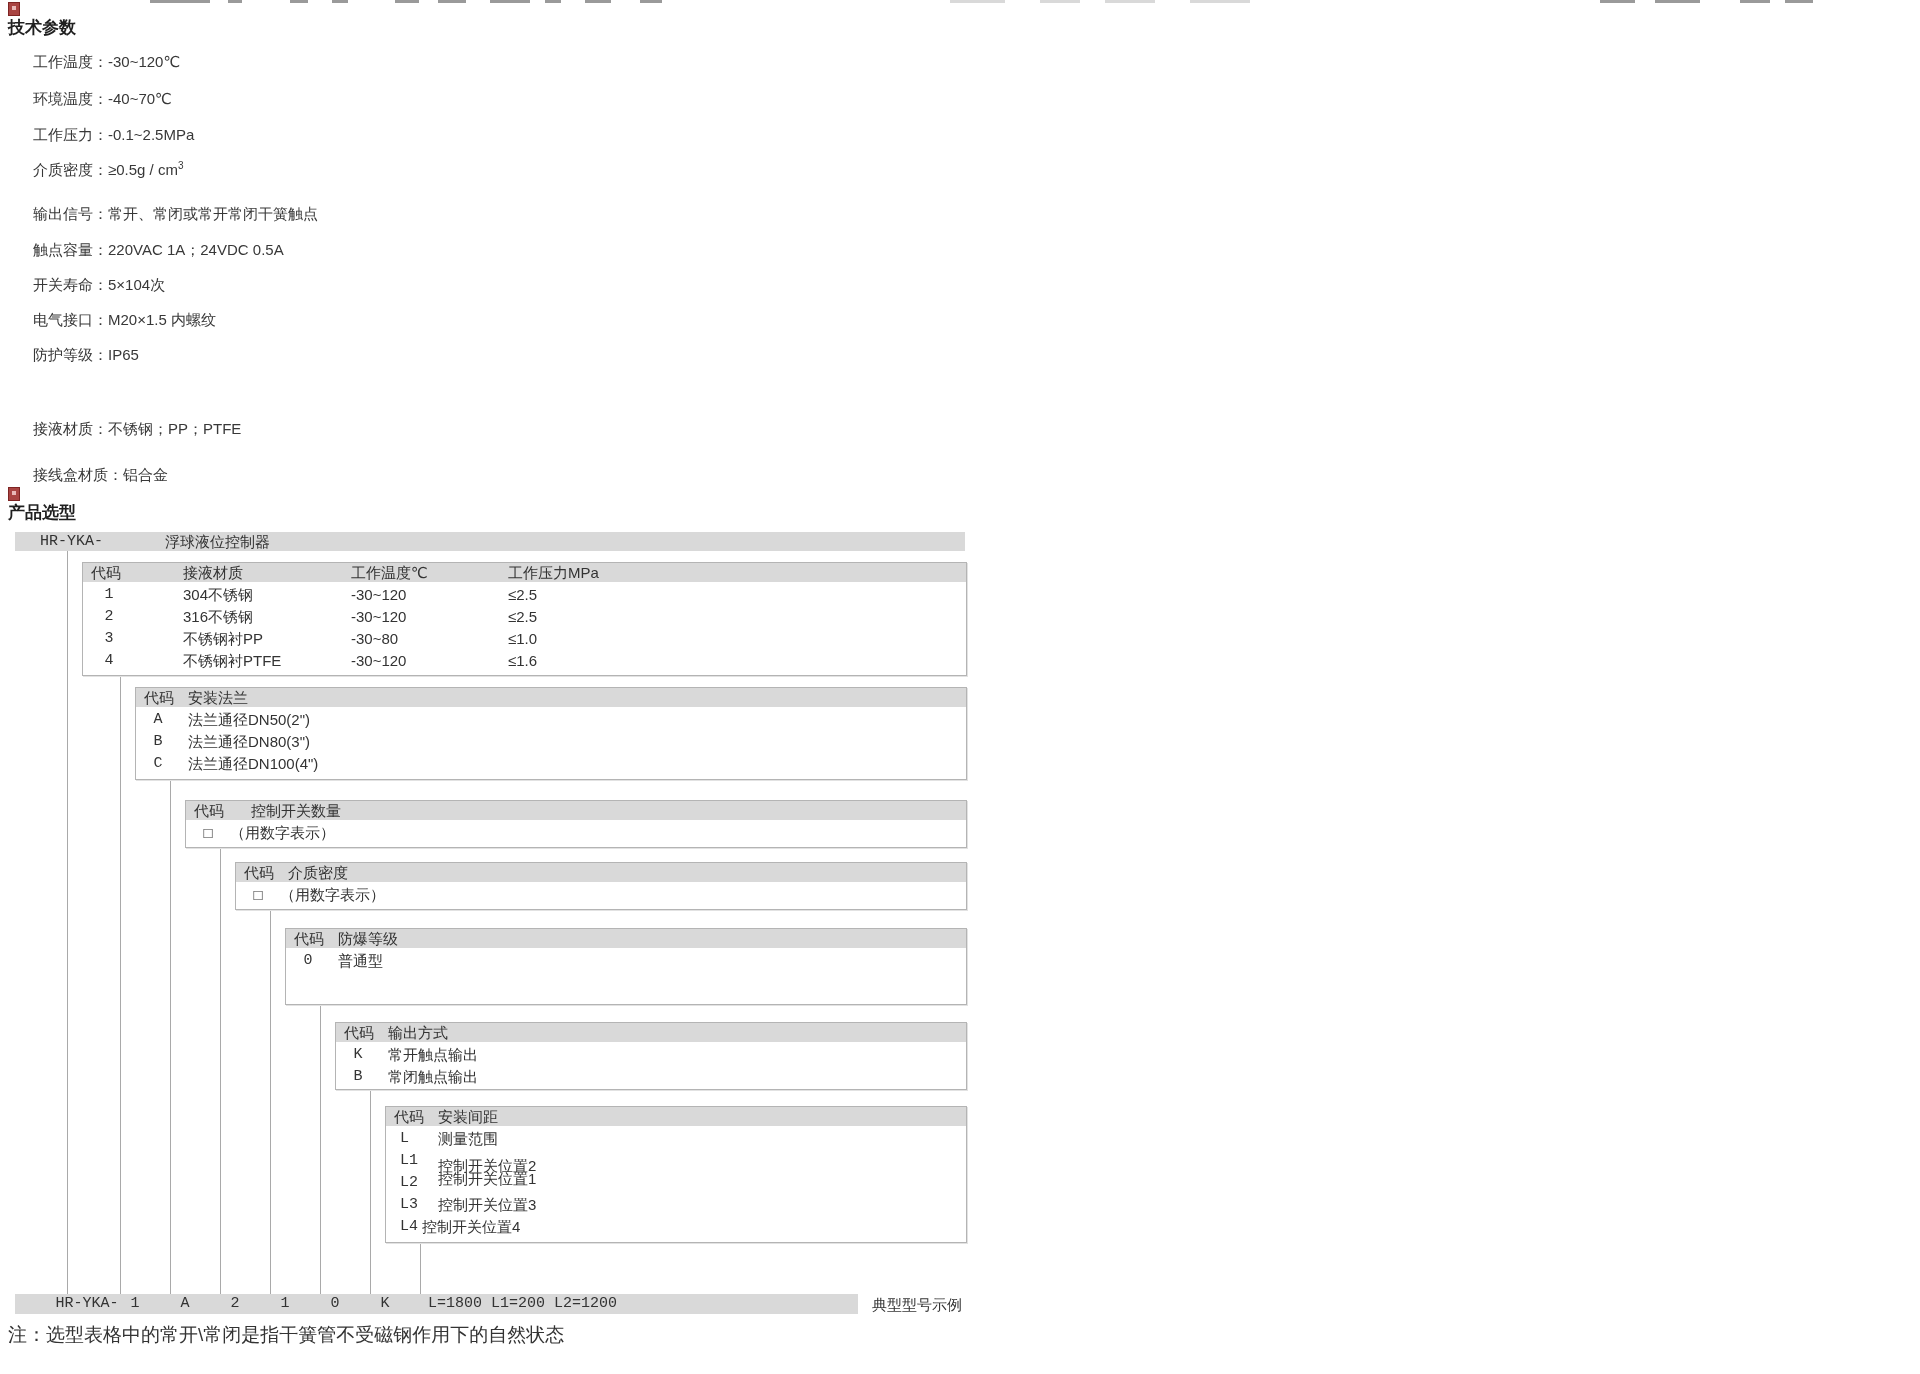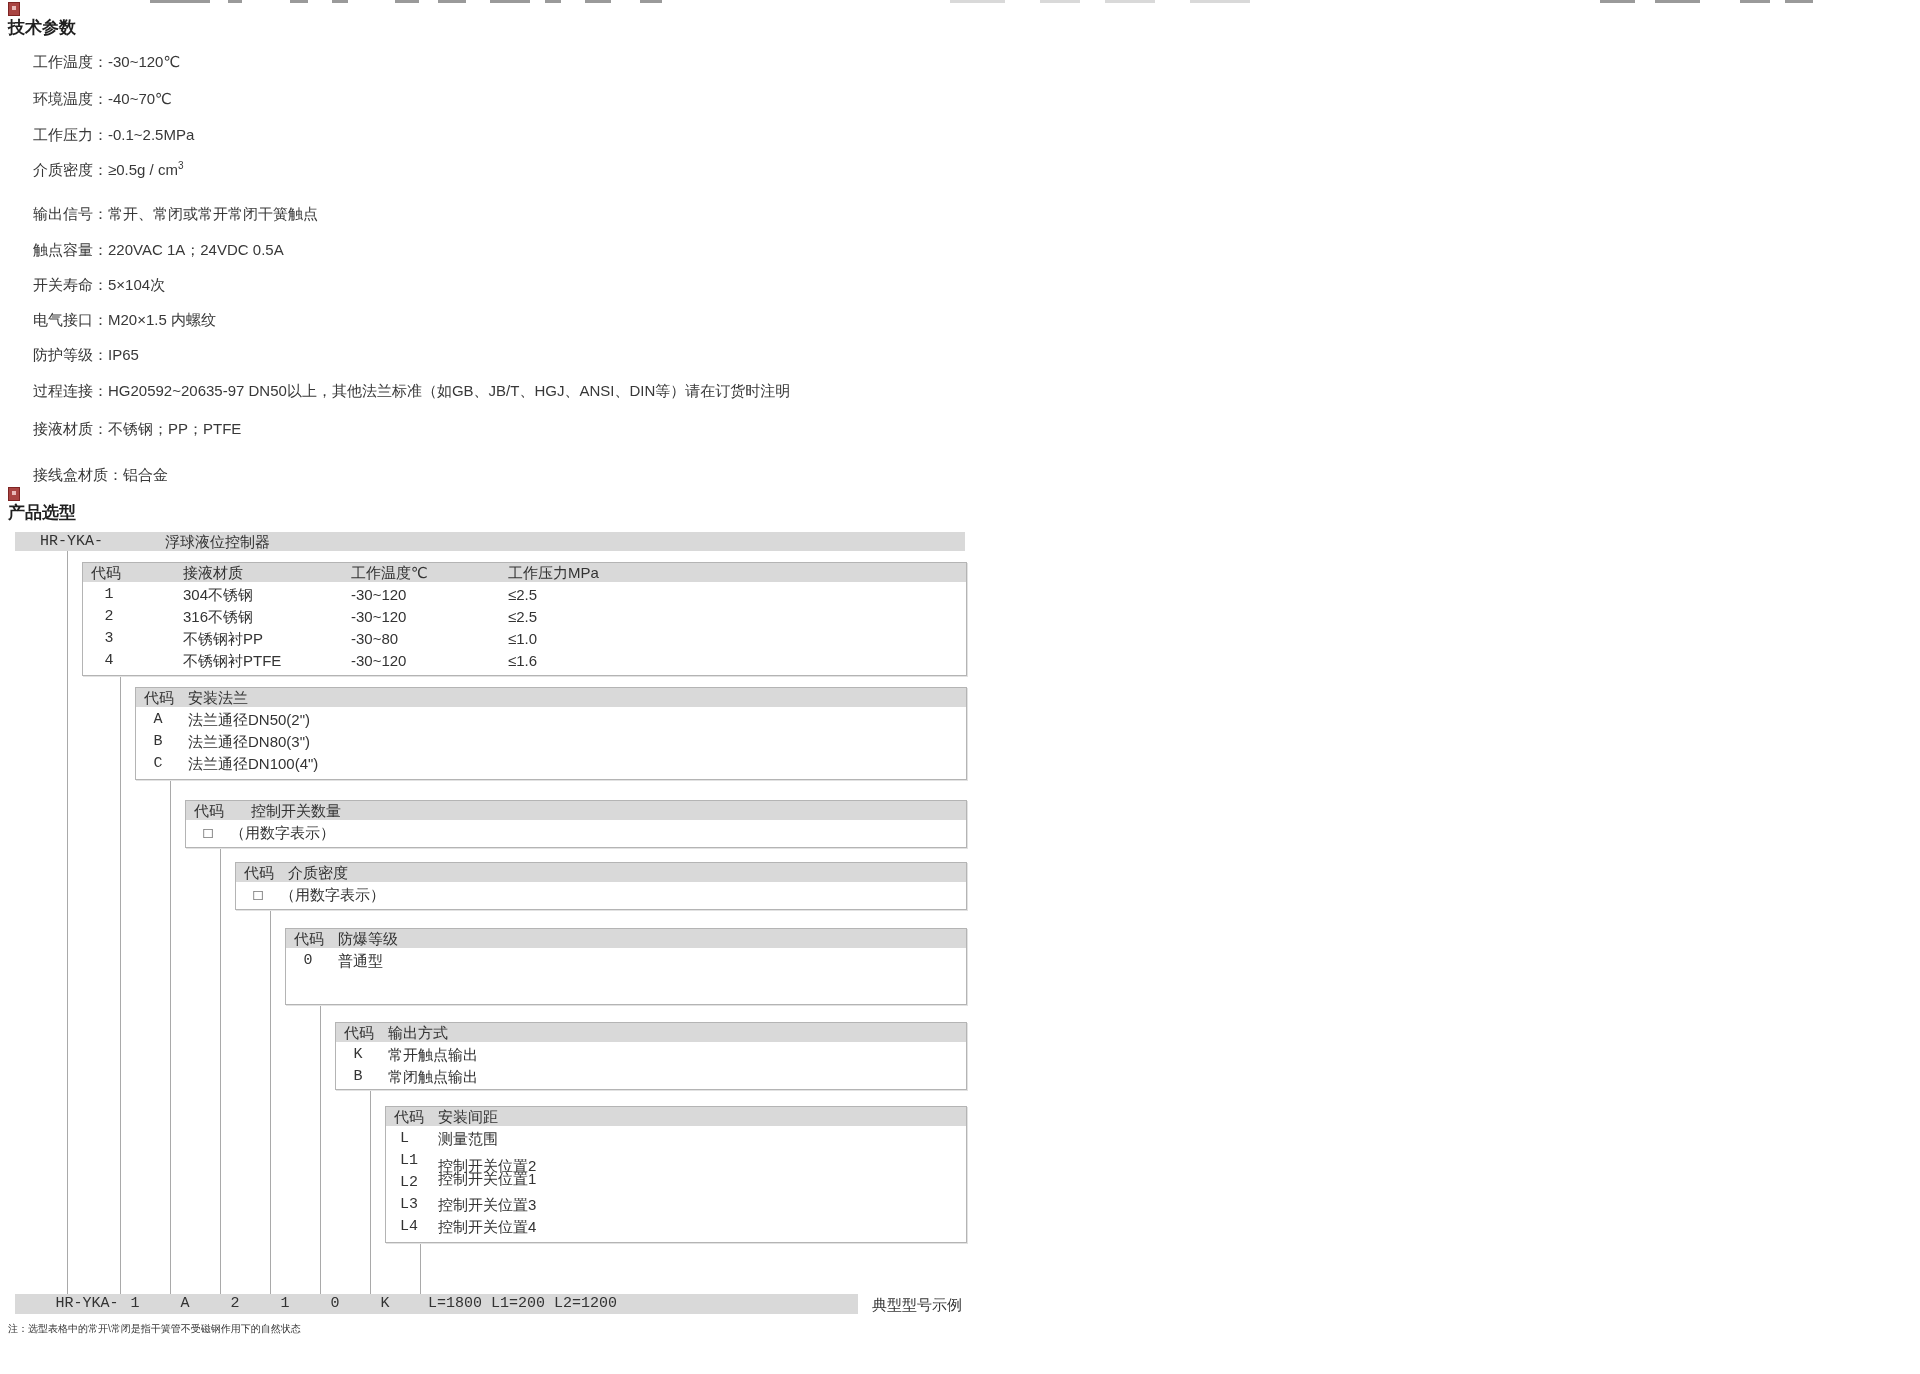--- a/index.html
+++ b/index.html
@@ -22,21 +22,21 @@
   .vline{position:absolute;width:1px;background:#a9a9a9;}
 
   .selbox{position:absolute;background:#ffffff;border:1px solid #b4b4b4;box-sizing:border-box;box-shadow:1px 1px 0 #e2e2e2;}
   .selhdr{position:absolute;left:0;right:0;top:0;height:19px;background:#d9d9d9;}
   .cell{position:absolute;font-size:15px;line-height:19px;white-space:nowrap;color:#333;}
   .rcell{position:absolute;font-size:15px;line-height:22px;white-space:nowrap;color:#333;}
   .ccode{text-align:center;}
 
   .exbar{position:absolute;left:15px;top:1294px;width:843px;height:20px;background:#d9d9d9;}
   .excode{position:absolute;top:0;font-size:15px;line-height:20px;color:#333;transform:translateX(-50%);}
-  .note{position:absolute;left:8px;top:1322px;font-size:10px;color:#333;white-space:nowrap;}
+  .note{position:absolute;left:8px;top:1322px;font-size:19px;color:#333;white-space:nowrap;}
 </style>
 </head>
 <body>
 
 <div class="page">
 
   <div class="remnant" style="left:150px;width:60px"></div>
   <div class="remnant" style="left:228px;width:14px"></div>
   <div class="remnant" style="left:290px;width:18px"></div>
   <div class="remnant" style="left:332px;width:16px"></div>
@@ -62,21 +62,20 @@
 
   <div class="param" style="top:52px"><span>工作温度：-30~120℃</span><sup></sup></div>
   <div class="param" style="top:89px"><span>环境温度：-40~70℃</span><sup></sup></div>
   <div class="param" style="top:125px"><span>工作压力：-0.1~2.5MPa</span><sup></sup></div>
   <div class="param" style="top:160px"><span>介质密度：≥0.5g / cm</span><sup>3</sup></div>
   <div class="param" style="top:204px"><span>输出信号：常开、常闭或常开常闭干簧触点</span><sup></sup></div>
   <div class="param" style="top:240px"><span>触点容量：220VAC 1A；24VDC 0.5A</span><sup></sup></div>
   <div class="param" style="top:275px"><span>开关寿命：5×104次</span><sup></sup></div>
   <div class="param" style="top:310px"><span>电气接口：M20×1.5 内螺纹</span><sup></sup></div>
   <div class="param" style="top:345px"><span>防护等级：IP65</span><sup></sup></div>
-  <div class="param" style="top:381px"><span>过程连接：HG20592~20635-97 DN50以上，其他法兰标准（如GB、JB/T、HGJ、ANSI、DIN等）请在订货时注明</span><sup></sup></div>
   <div class="param" style="top:419px"><span>接液材质：不锈钢；PP；PTFE</span><sup></sup></div>
   <div class="param" style="top:465px"><span>接线盒材质：铝合金</span><sup></sup></div>
 
   <span class="redicon" style="left:8px;top:487px">
       <i></i>
     </span>
   <div class="h-sec" style="top:501px">产品选型</div>
 
   <div class="greybar" style="left:15px;top:532px;width:950px;height:19px">
     <span class="cell mono" style="left:25px">HR-YKA-</span>
@@ -172,21 +171,21 @@
     <span class="cell" style="left:52px;top:0">安装间距</span>
     <span class="rcell mono" style="left:14px;top:21px">L</span>
     <span class="rcell" style="left:52px;top:21px">测量范围</span>
     <span class="rcell mono" style="left:14px;top:43px">L1</span>
     <span class="rcell" style="left:52px;top:61px">控制开关位置1</span>
     <span class="rcell mono" style="left:14px;top:65px">L2</span>
     <span class="rcell" style="left:52px;top:48px">控制开关位置2</span>
     <span class="rcell mono" style="left:14px;top:87px">L3</span>
     <span class="rcell" style="left:52px;top:87px">控制开关位置3</span>
     <span class="rcell mono" style="left:14px;top:109px">L4</span>
-    <span class="rcell" style="left:52px;top:109px">控制开关位置4</span>
+    <span class="rcell" style="left:36px;top:109px">控制开关位置4</span>
   </div>
 
   <div class="exbar">
     <span class="excode mono" style="left:72px">HR-YKA-</span>
     <span class="excode mono" style="left:120px">1</span>
     <span class="excode mono" style="left:170px">A</span>
     <span class="excode mono" style="left:220px">2</span>
     <span class="excode mono" style="left:270px">1</span>
     <span class="excode mono" style="left:320px">0</span>
     <span class="excode mono" style="left:370px">K</span>

